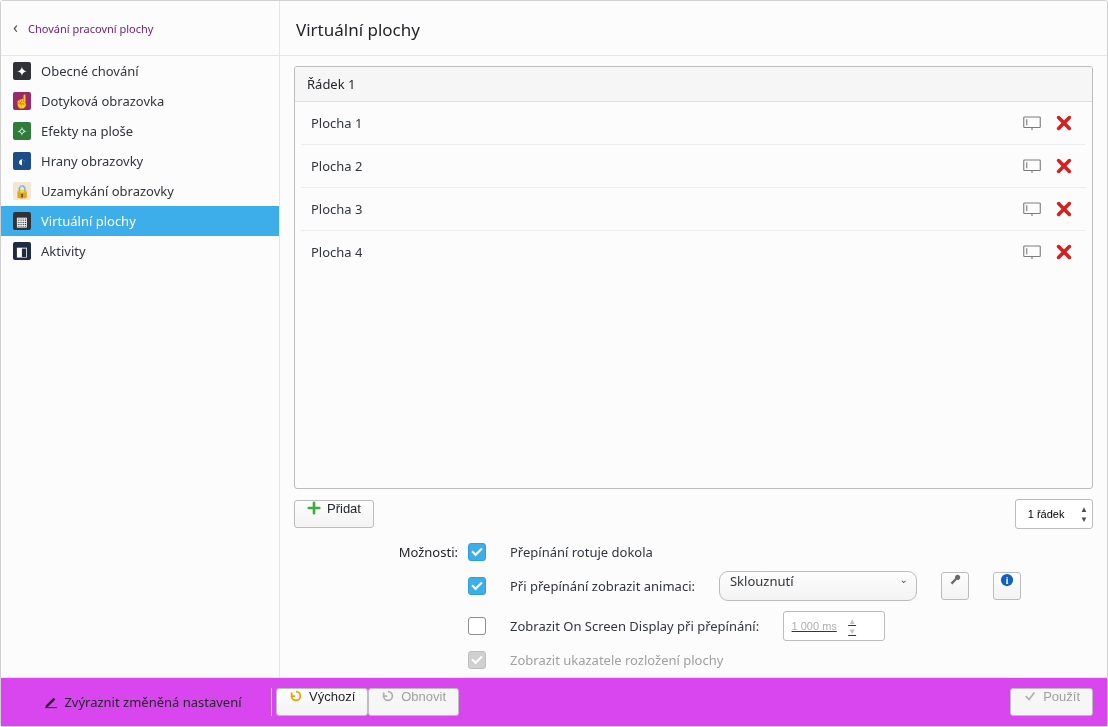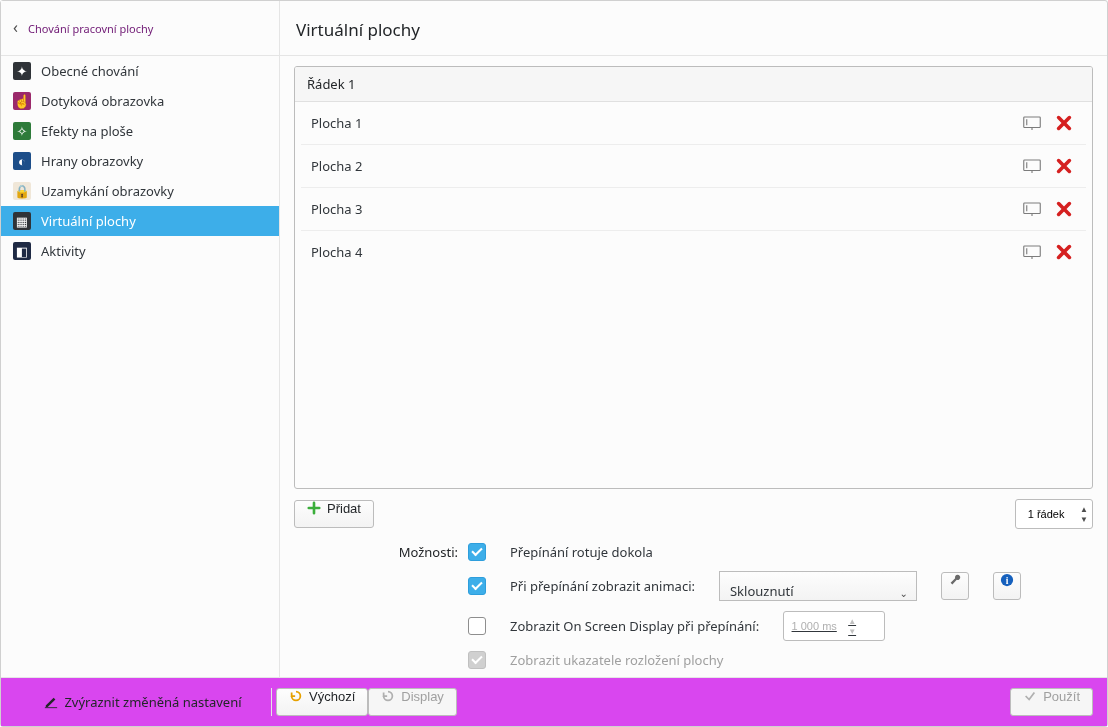--- a/index.html
+++ b/index.html
@@ -253,23 +253,23 @@
 }
 .checkbox.disabled.checked {
   background: #d0d0d0;
   border-color: #c0c0c0;
 }
 .check-label { cursor: pointer; }
 .check-label.disabled { color: #a0a0a0; cursor: default; }
 
 .combo {
   display: inline-flex;
-  align-items: flex-end;
+  align-items: flex-start;
   border: 1px solid #bcbcbc;
-  border-radius: 0;
+  border-radius: 9px;
   background: linear-gradient(#fdfdfd, #f3f3f3);
   height: 28px;
   min-width: 196px;
 }
 .combo .combo-value {
   flex: 1 1 auto;
   padding: 0 10px;
 }
 .combo .combo-arrow {
   padding: 0 8px;
@@ -498,21 +498,21 @@
           <path d="M8 3 A5 5 0 1 1 3 8" fill="none" stroke="#e6a100" stroke-width="2"></path>
           <path d="M3 4 L3 8 L7 8" fill="none" stroke="#e6a100" stroke-width="2"></path>
         </svg>
       <span>Výchozí</span>
     </button>
     <button class="btn disabled">
       <svg viewBox="0 0 16 16">
           <path d="M8 3 A5 5 0 1 1 3 8" fill="none" stroke="#b0b0b0" stroke-width="2"></path>
           <path d="M3 4 L3 8 L7 8" fill="none" stroke="#b0b0b0" stroke-width="2"></path>
         </svg>
-      <span>Display</span>
+      <span>Obnovit</span>
     </button>
     <div class="spacer"></div>
     <button class="btn disabled">
       <svg viewBox="0 0 16 16">
           <path d="M3 8 L7 12 L13 4" fill="none" stroke="#b0b0b0" stroke-width="2"></path>
         </svg>
       <span>Použít</span>
     </button>
   </div>
 </div>

